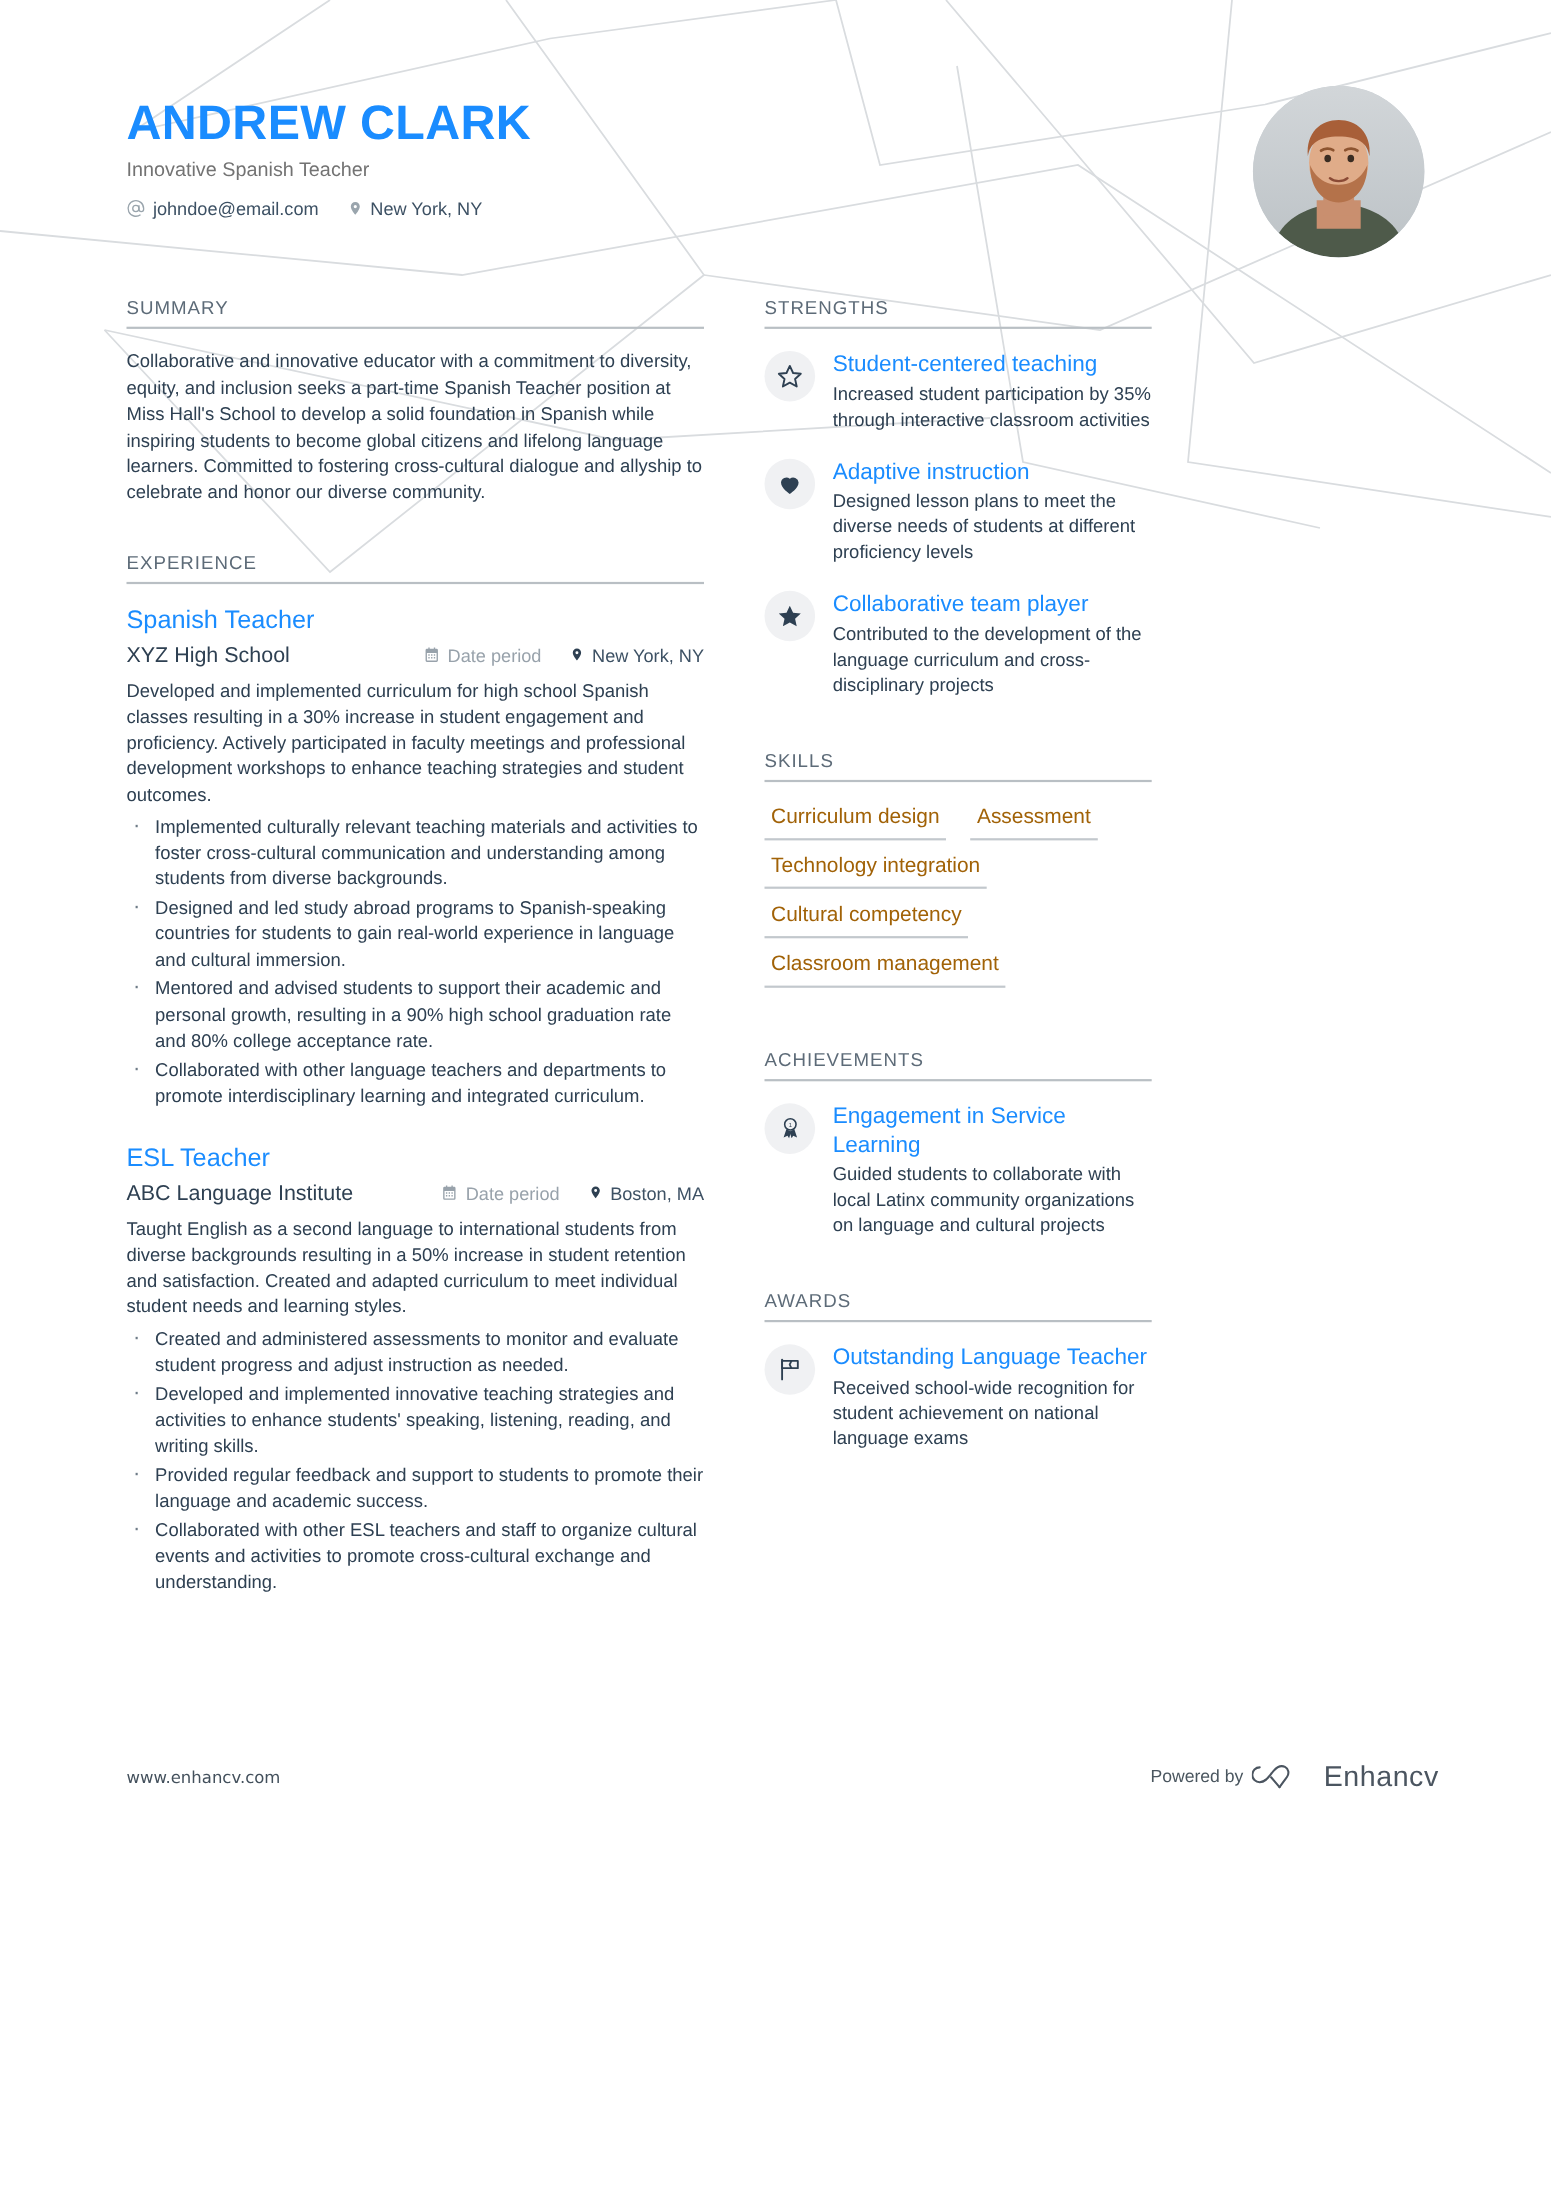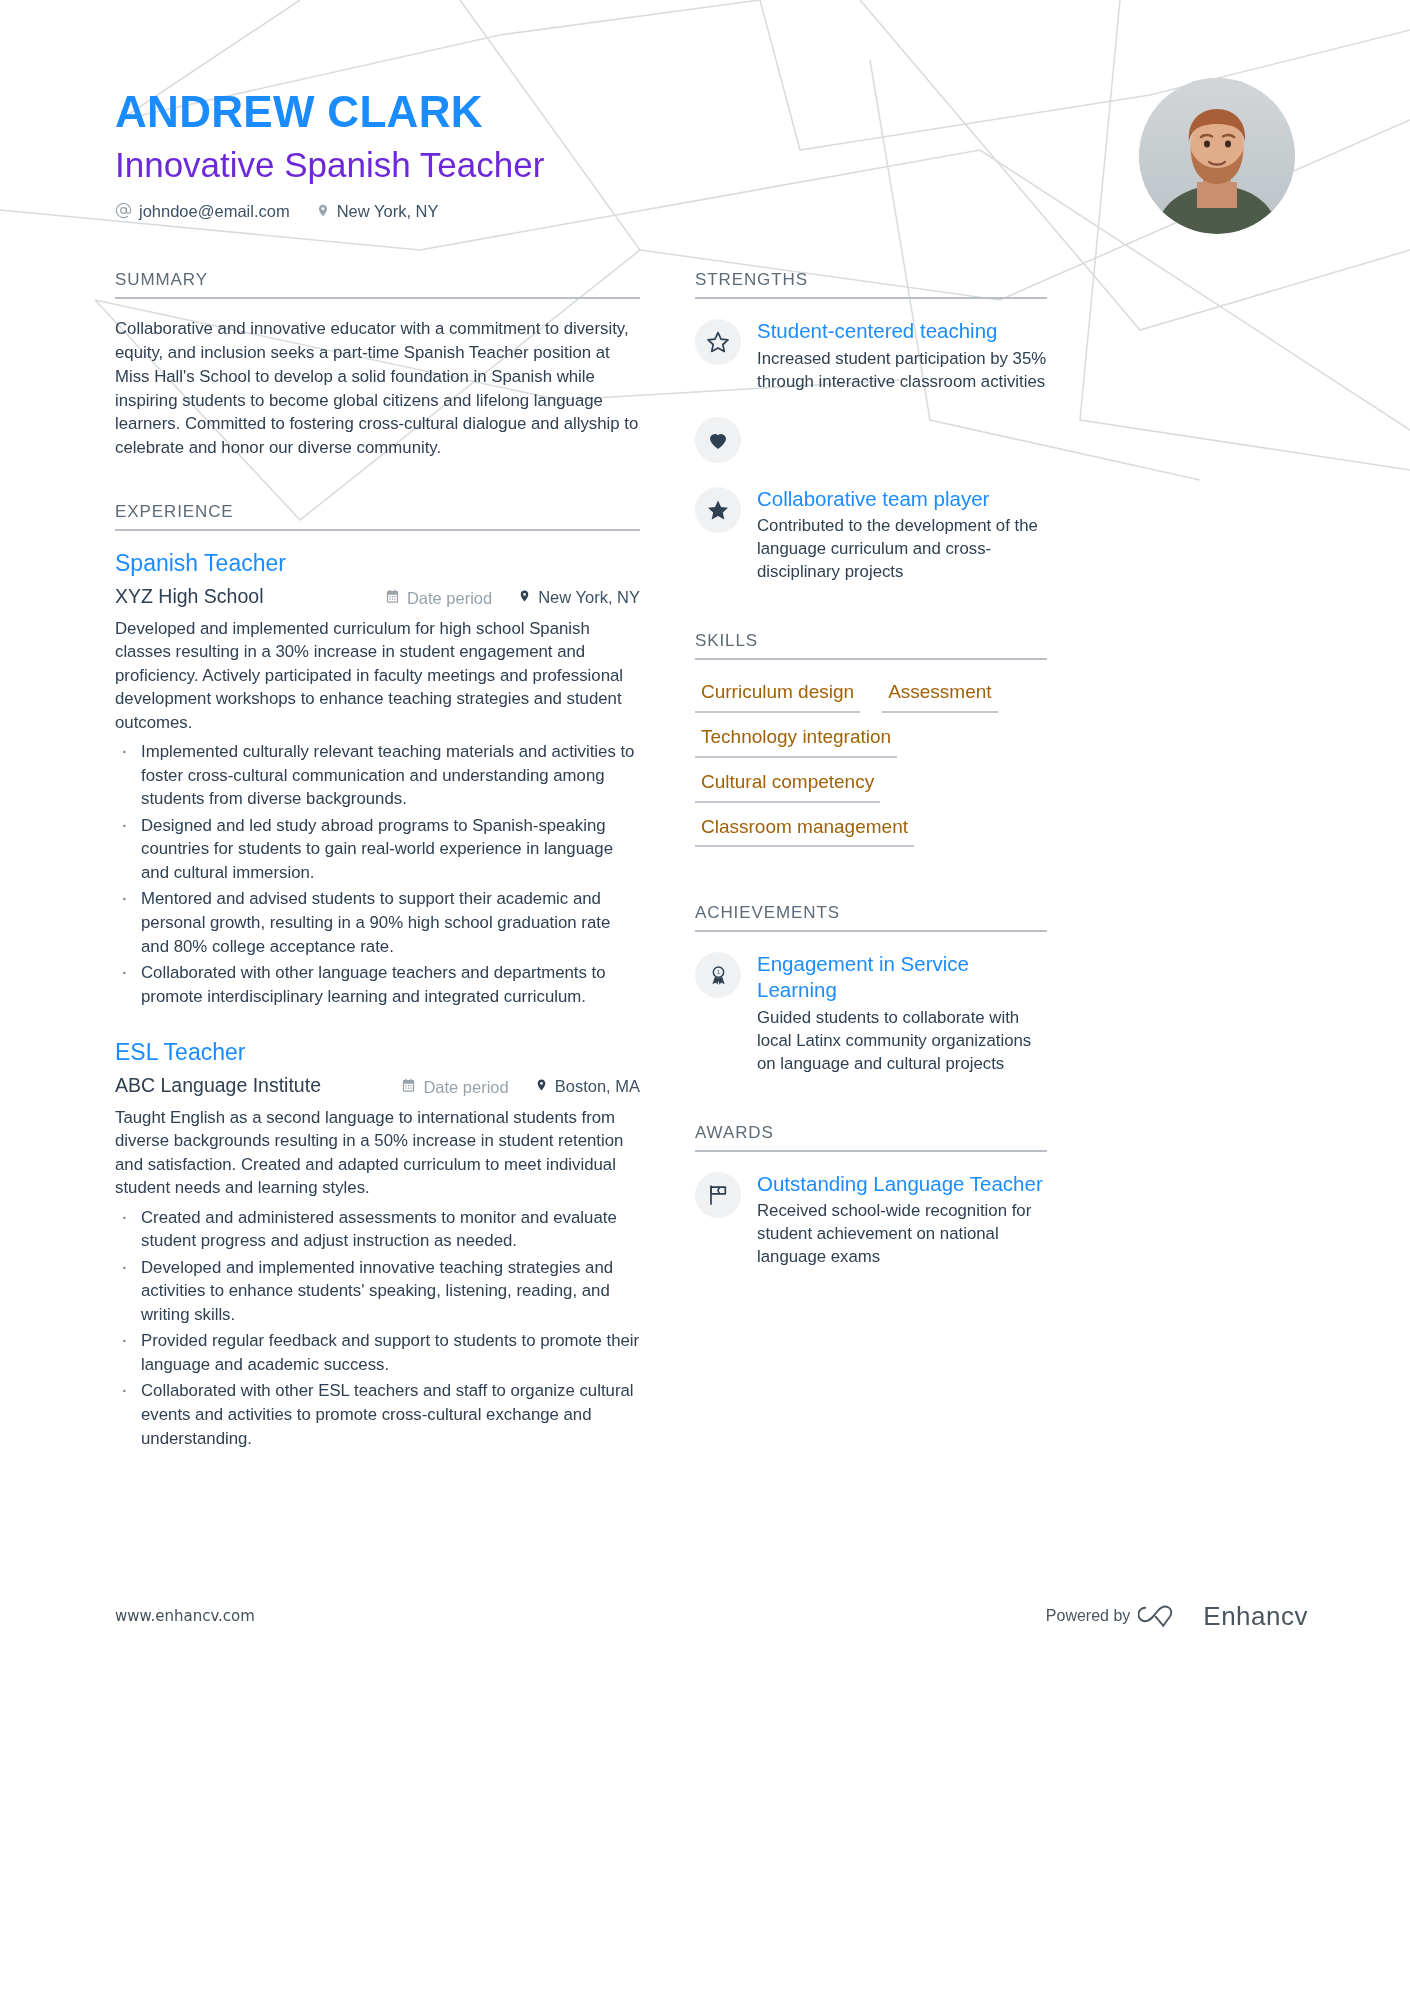--- a/index.html
+++ b/index.html
@@ -45,23 +45,23 @@
   .header-left { padding-top: 10px; }
 
   .name {
     font-size: 44px;
     font-weight: 700;
     letter-spacing: 0.3px;
     color: #1a8cff;
     line-height: 1.08;
   }
   .job-title {
-    font-size: 35px;
+    font-size: 18px;
     font-weight: 400;
-    color: #6d28d9;
+    color: #737373;
     margin-top: 8px;
     line-height: 1.2;
   }
   .contact-row {
     display: flex;
     align-items: center;
     gap: 26px;
     margin-top: 16px;
   }
   .contact-item {
@@ -433,20 +433,24 @@
             <div class="entry-desc">Increased student participation by 35% through interactive classroom activities</div>
           </div>
         </div>
 
         <div class="ico-entry">
           <div class="ico-circle">
             <svg width="24" height="24" viewBox="0 0 24 24" fill="#2e4052">
               <path d="M12 21s-8-5.1-8-10.4A4.9 4.9 0 0 1 12 7.2 4.9 4.9 0 0 1 20 10.6C20 15.9 12 21 12 21z"></path>
             </svg>
           </div>
+          <div class="entry-body">
+            <div class="entry-title">Adaptive instruction</div>
+            <div class="entry-desc">Designed lesson plans to meet the diverse needs of students at different proficiency levels</div>
+          </div>
         </div>
 
         <div class="ico-entry">
           <div class="ico-circle">
             <svg width="24" height="24" viewBox="0 0 24 24" fill="#2e4052">
               <polygon points="12,2.6 15,9.1 22,9.8 16.8,14.5 18.3,21.4 12,17.9 5.7,21.4 7.2,14.5 2,9.8 9,9.1"></polygon>
             </svg>
           </div>
           <div class="entry-body">
             <div class="entry-title">Collaborative team player</div>

